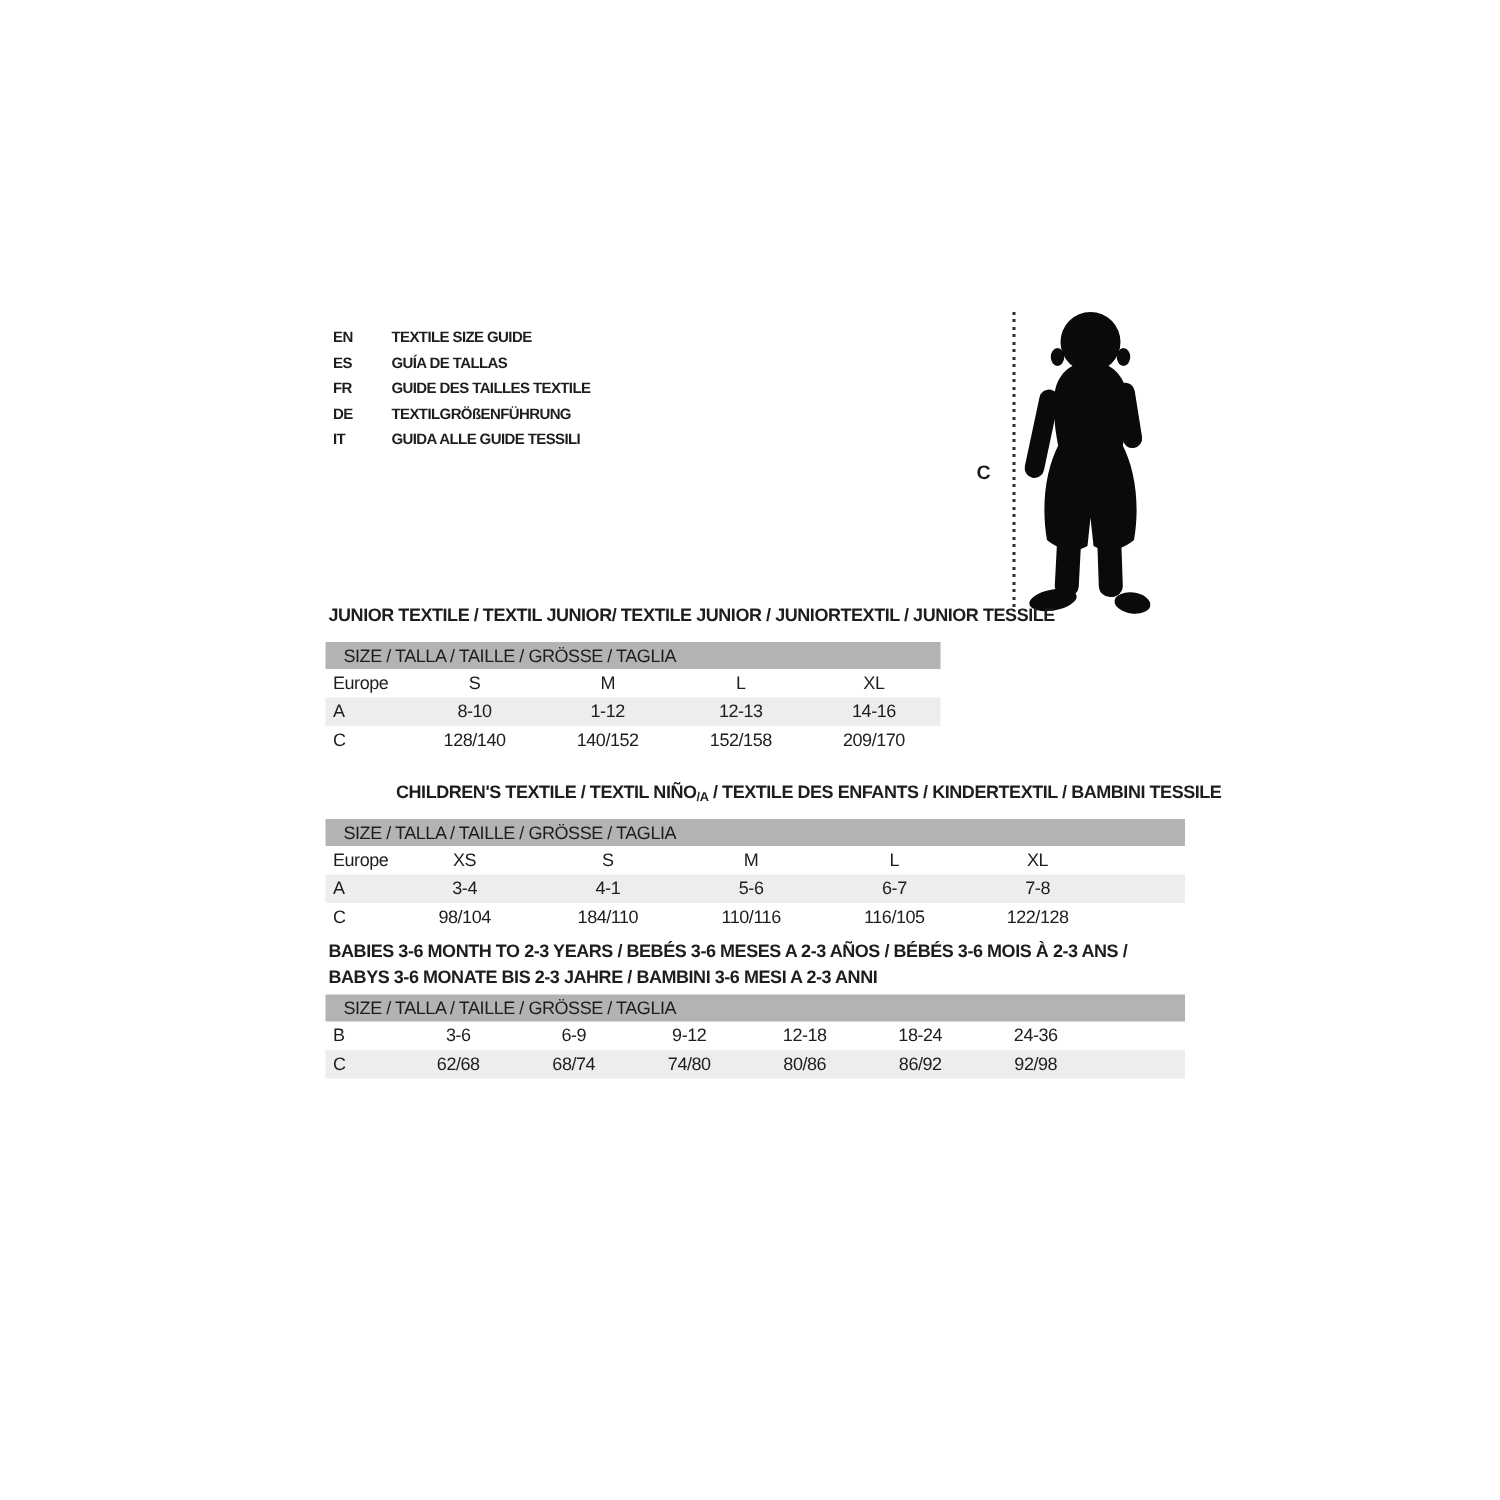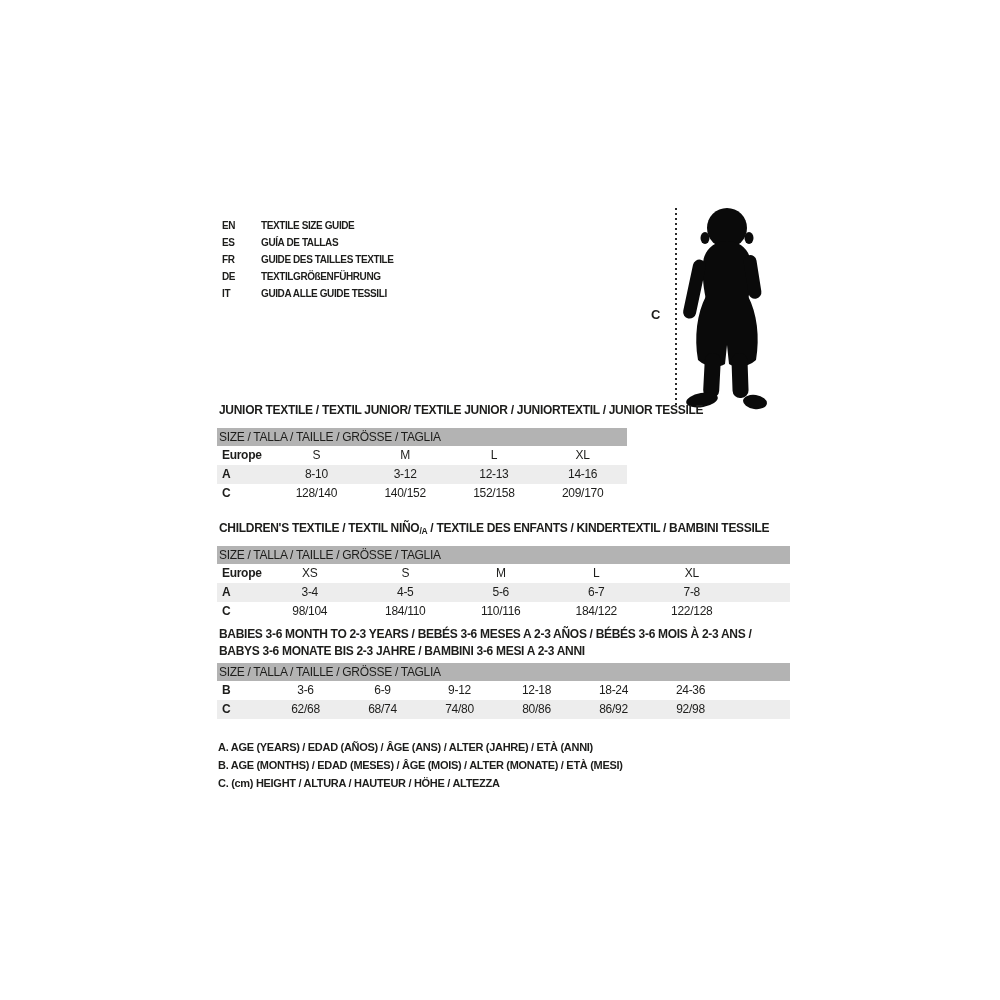--- a/index.html
+++ b/index.html
@@ -15,31 +15,31 @@
   
   .measure-line{position:absolute;left:675px;top:208px;width:2px;height:200px;
     background:repeating-linear-gradient(to bottom,#2a2a2a 0 2px,transparent 2px 5px);}
   .measure-label{position:absolute;left:651px;top:307px;font-size:13px;font-weight:bold;}
   .silhouette{position:absolute;left:681px;top:203px;width:92px;height:208px;}
   
   .tbl-section{position:absolute;left:217px;}
   .tbl-title{font-weight:bold;font-size:12px;line-height:17px;
     letter-spacing:-0.3px;white-space:nowrap;padding-left:2px;}
   .t1{top:402px;width:410px;} .t1 .tbl-title{margin-bottom:9px;}
-  .t2{top:520px;width:573px;} .t2 .tbl-title{margin-bottom:8px;}
+  .t2{top:520px;width:573px;} .t2 .tbl-title{margin-bottom:8px;margin-left:45px;}
   .t3{top:626px;width:573px;} .t3 .tbl-title{margin-bottom:3px;}
   .size-bar{height:18px;line-height:18px;background:#b3b3b3;font-size:12px;
-    letter-spacing:-0.3px;padding-left:2px;white-space:nowrap;}
+    letter-spacing:-0.3px;padding-left:12px;white-space:nowrap;}
   .t-row{display:grid;height:19px;line-height:19px;font-size:12px;letter-spacing:-0.3px;}
   .t-row.shaded{background:#ededed;}
   .cols-t1{grid-template-columns:55px repeat(4,88.75px);}
   .cols-t2{grid-template-columns:45px repeat(5,95.5px);}
   .cols-t3{grid-template-columns:50px repeat(6,77px);}
   .cell{text-align:center;white-space:nowrap;}
-  .cell.label{text-align:left;padding-left:5px;font-weight:bold;}
+  .cell.label{text-align:left;padding-left:5px;}
   .subs{font-size:8.5px;position:relative;top:2px;}
   
   .legend{position:absolute;left:218px;top:738px;font-weight:bold;font-size:11px;
     line-height:18px;letter-spacing:-0.3px;white-space:nowrap;}
 </style>
 </head>
 <body>
 
 <div id="canvas">
 
@@ -90,21 +90,21 @@
     <div class="t-row cols-t1">
       <div class="cell label">Europe</div>
       <div class="cell">S</div>
       <div class="cell">M</div>
       <div class="cell">L</div>
       <div class="cell">XL</div>
     </div>
     <div class="t-row cols-t1 shaded">
       <div class="cell label">A</div>
       <div class="cell">8-10</div>
-      <div class="cell">3-12</div>
+      <div class="cell">1-12</div>
       <div class="cell">12-13</div>
       <div class="cell">14-16</div>
     </div>
     <div class="t-row cols-t1">
       <div class="cell label">C</div>
       <div class="cell">128/140</div>
       <div class="cell">140/152</div>
       <div class="cell">152/158</div>
       <div class="cell">209/170</div>
     </div>
@@ -117,31 +117,31 @@
       <div class="cell label">Europe</div>
       <div class="cell">XS</div>
       <div class="cell">S</div>
       <div class="cell">M</div>
       <div class="cell">L</div>
       <div class="cell">XL</div>
     </div>
     <div class="t-row cols-t2 shaded">
       <div class="cell label">A</div>
       <div class="cell">3-4</div>
-      <div class="cell">4-5</div>
+      <div class="cell">4-1</div>
       <div class="cell">5-6</div>
       <div class="cell">6-7</div>
       <div class="cell">7-8</div>
     </div>
     <div class="t-row cols-t2">
       <div class="cell label">C</div>
       <div class="cell">98/104</div>
       <div class="cell">184/110</div>
       <div class="cell">110/116</div>
-      <div class="cell">184/122</div>
+      <div class="cell">116/105</div>
       <div class="cell">122/128</div>
     </div>
   </section>
 
   <section class="tbl-section t3">
     <div class="tbl-title">
       <div>BABIES 3-6 MONTH TO 2-3 YEARS / BEBÉS 3-6 MESES A 2-3 AÑOS / BÉBÉS 3-6 MOIS À 2-3 ANS /</div>
       <div>BABYS 3-6 MONATE BIS 2-3 JAHRE / BAMBINI 3-6 MESI A 2-3 ANNI</div>
     </div>
     <div class="size-bar">SIZE / TALLA / TAILLE / GRÖSSE / TAGLIA</div>
@@ -158,19 +158,14 @@
       <div class="cell label">C</div>
       <div class="cell">62/68</div>
       <div class="cell">68/74</div>
       <div class="cell">74/80</div>
       <div class="cell">80/86</div>
       <div class="cell">86/92</div>
       <div class="cell">92/98</div>
     </div>
   </section>
 
-  <div class="legend">
-    <div>A. AGE (YEARS) / EDAD (AÑOS) / ÂGE (ANS) / ALTER (JAHRE) / ETÀ (ANNI)</div>
-    <div>B. AGE (MONTHS) / EDAD (MESES) / ÂGE (MOIS) / ALTER (MONATE) / ETÀ (MESI)</div>
-    <div>C. (cm) HEIGHT / ALTURA / HAUTEUR / HÖHE / ALTEZZA</div>
-  </div>
 
 </div>
 
 </body></html>

